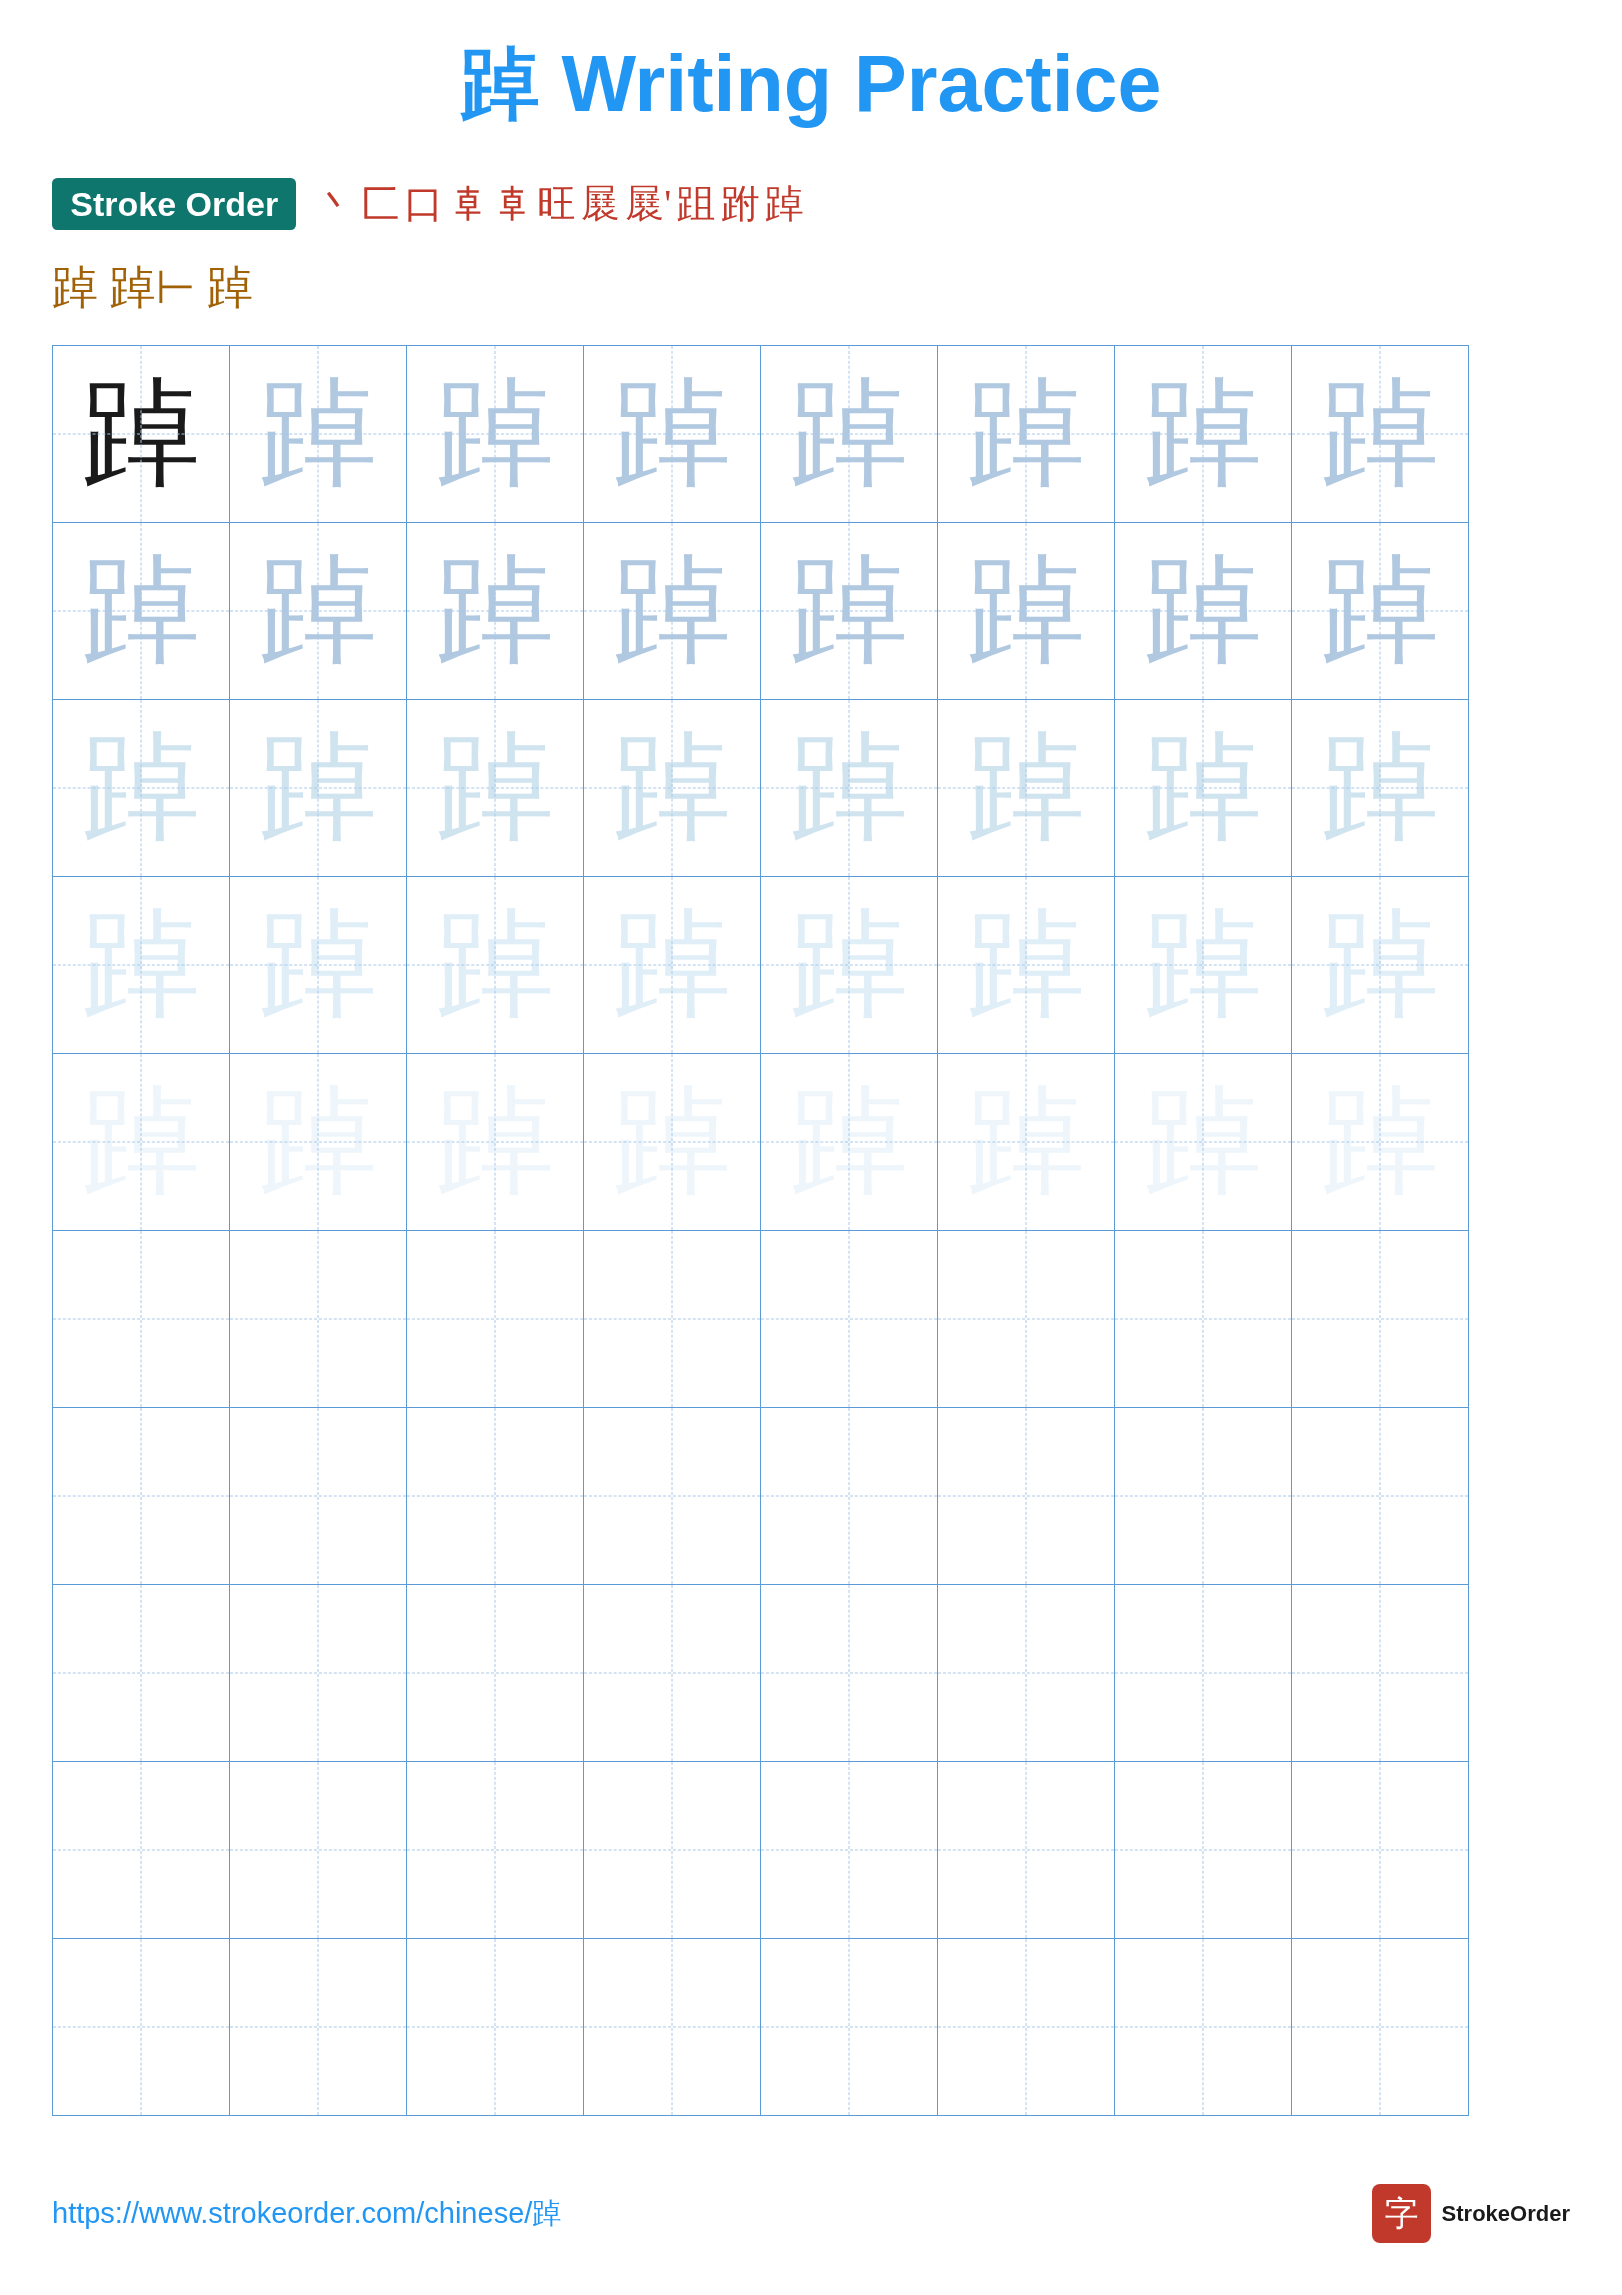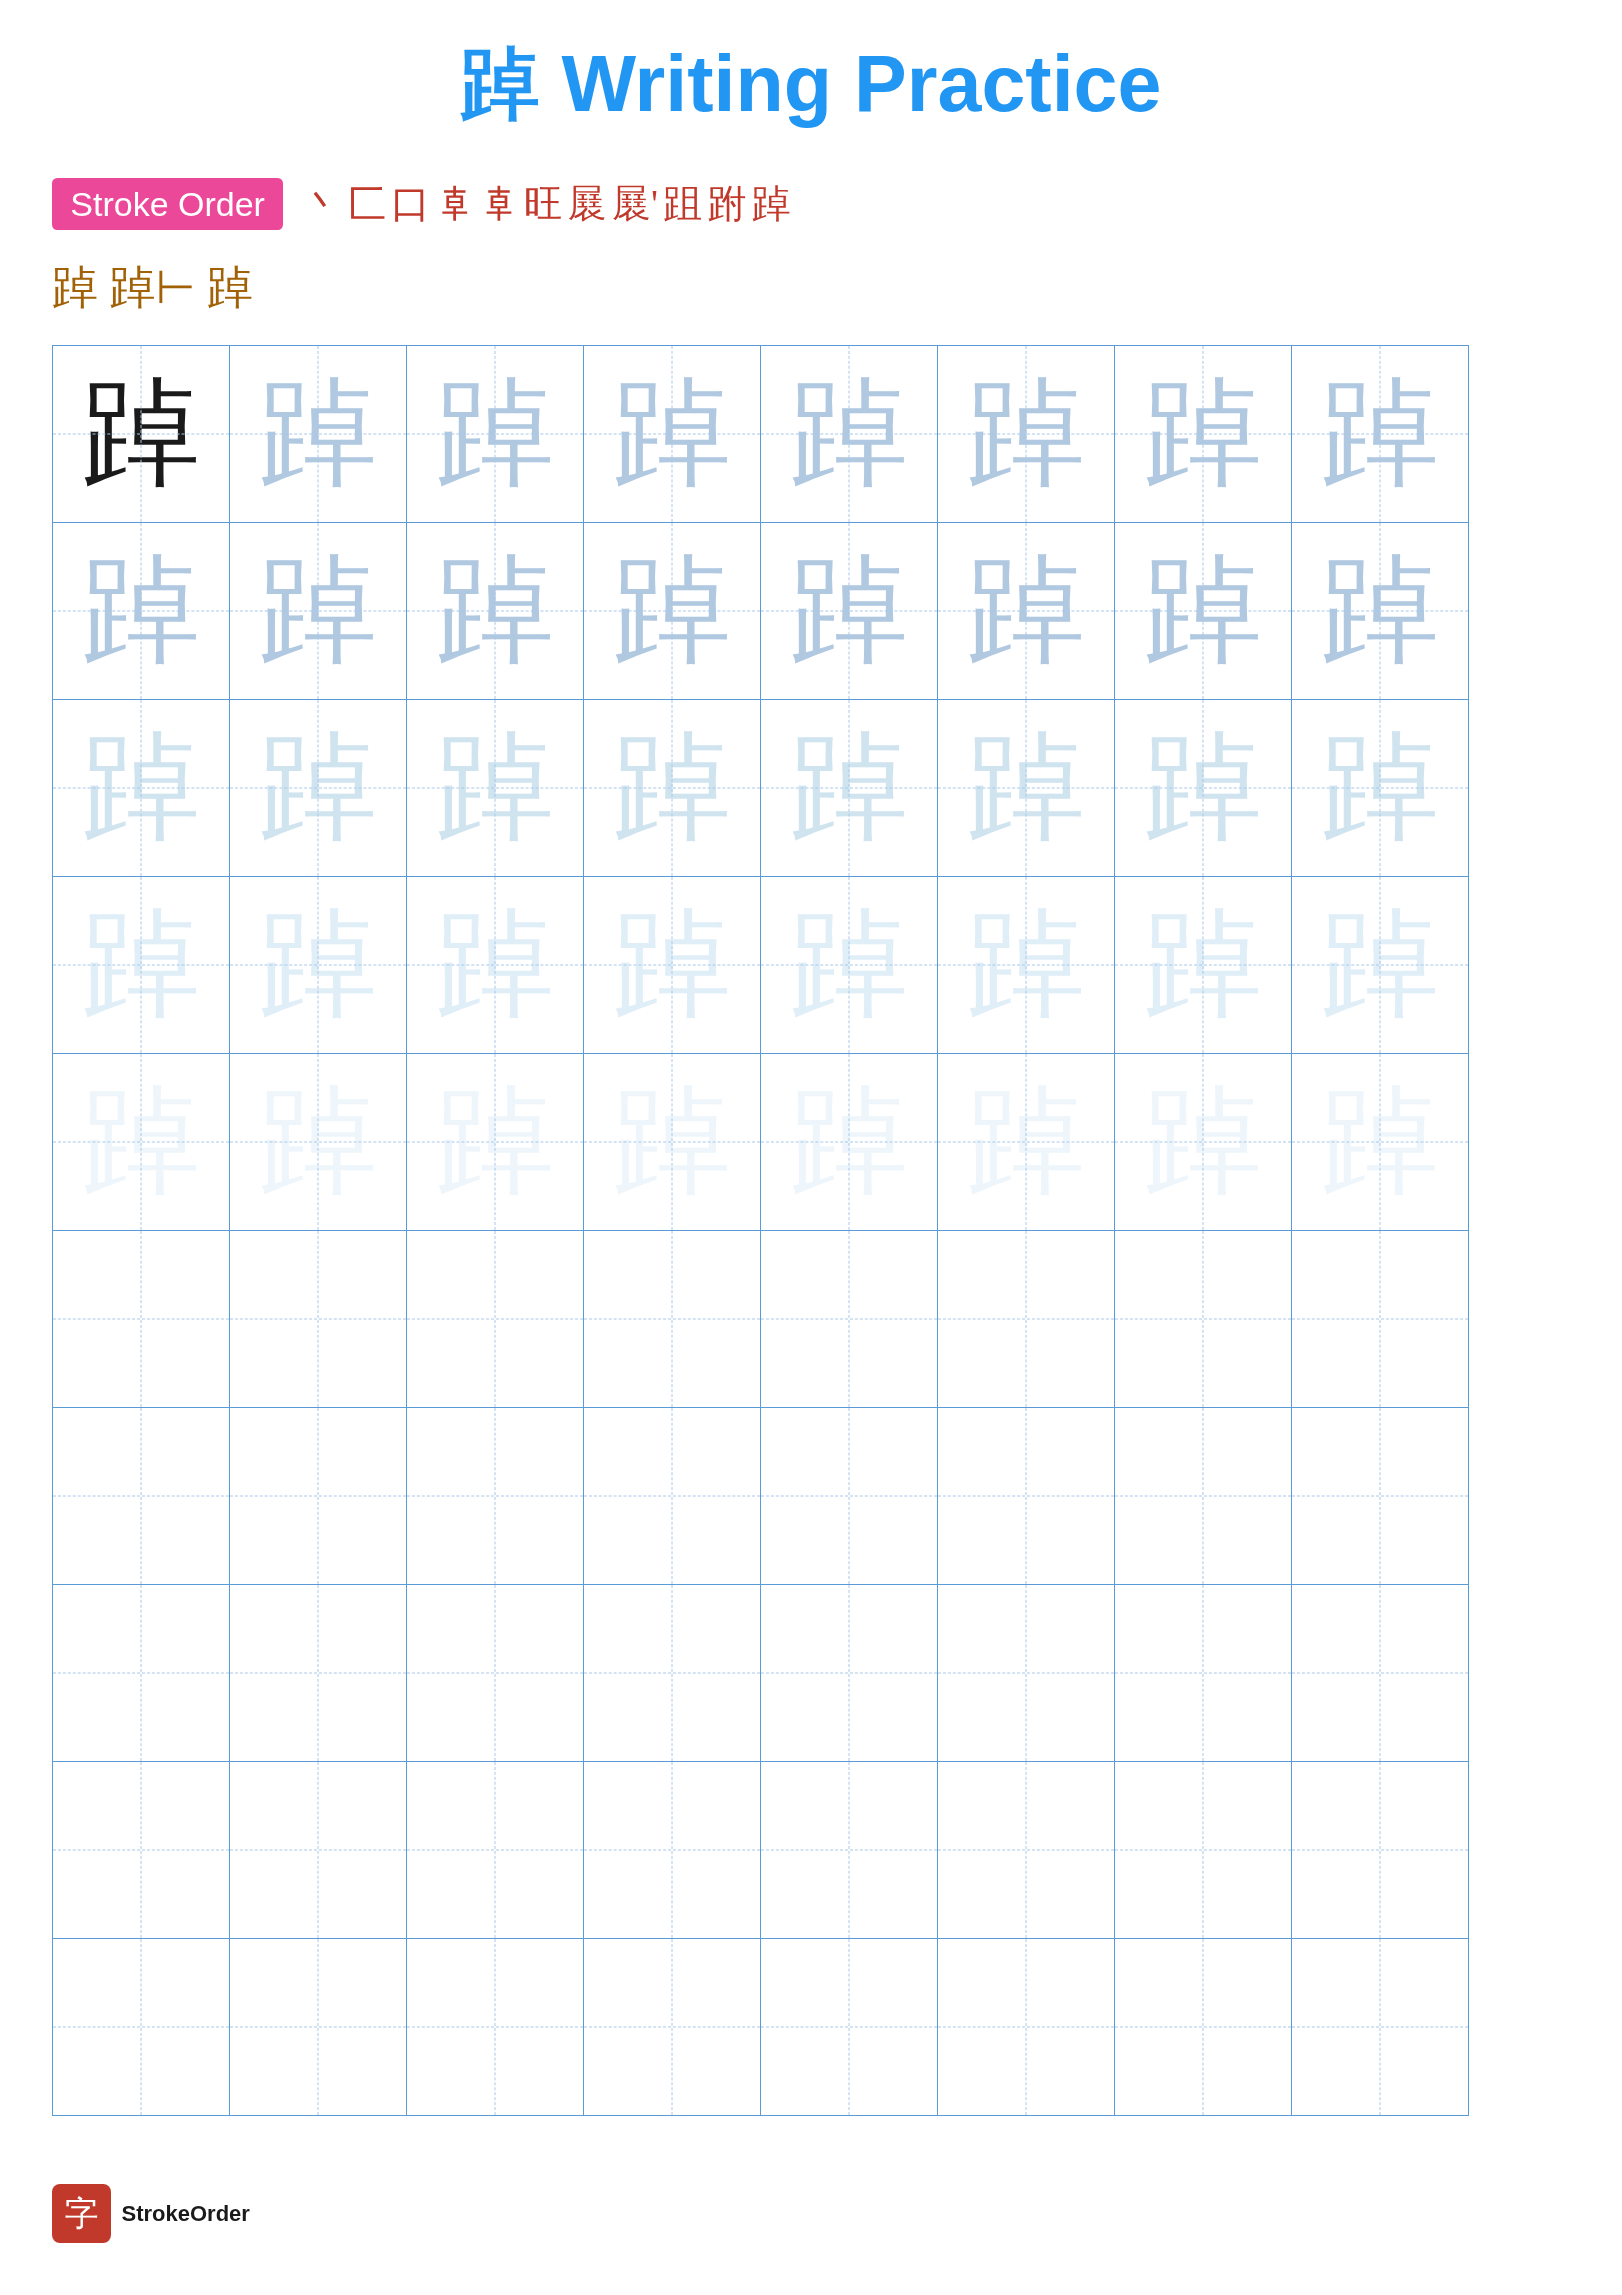--- a/index.html
+++ b/index.html
@@ -25,24 +25,24 @@
 
     .stroke-order-section {
       margin: 0 52px 26px 52px;
       display: flex;
       flex-wrap: wrap;
       align-items: center;
       gap: 6.5px;
     }
 
     .stroke-order-badge {
-      background: #ec4899;
+      background: #0f766e;
       color: white;
       font-size: 34px;
-      font-weight: normal;
+      font-weight: bold;
       padding: 6.5px 18.3px;
       border-radius: 5.2px;
       font-family: sans-serif;
     }
 
     .stroke-order-chars {
       display: flex;
       flex-wrap: wrap;
       align-items: center;
       gap: 5.2px;
@@ -303,18 +303,19 @@
     <td></td>
     <td></td>
     <td></td>
     <td></td>
     <td></td>
   </tr>
 </tbody>
   </table>
 
 <div class="footer">
+  <span class="footer-url">https://www.strokeorder.com/chinese/踔</span>
   <div class="footer-logo">
     <div class="footer-logo-icon">字</div>
     <span class="footer-logo-text">StrokeOrder</span>
   </div>
 </div>
 
 
 </body></html>

